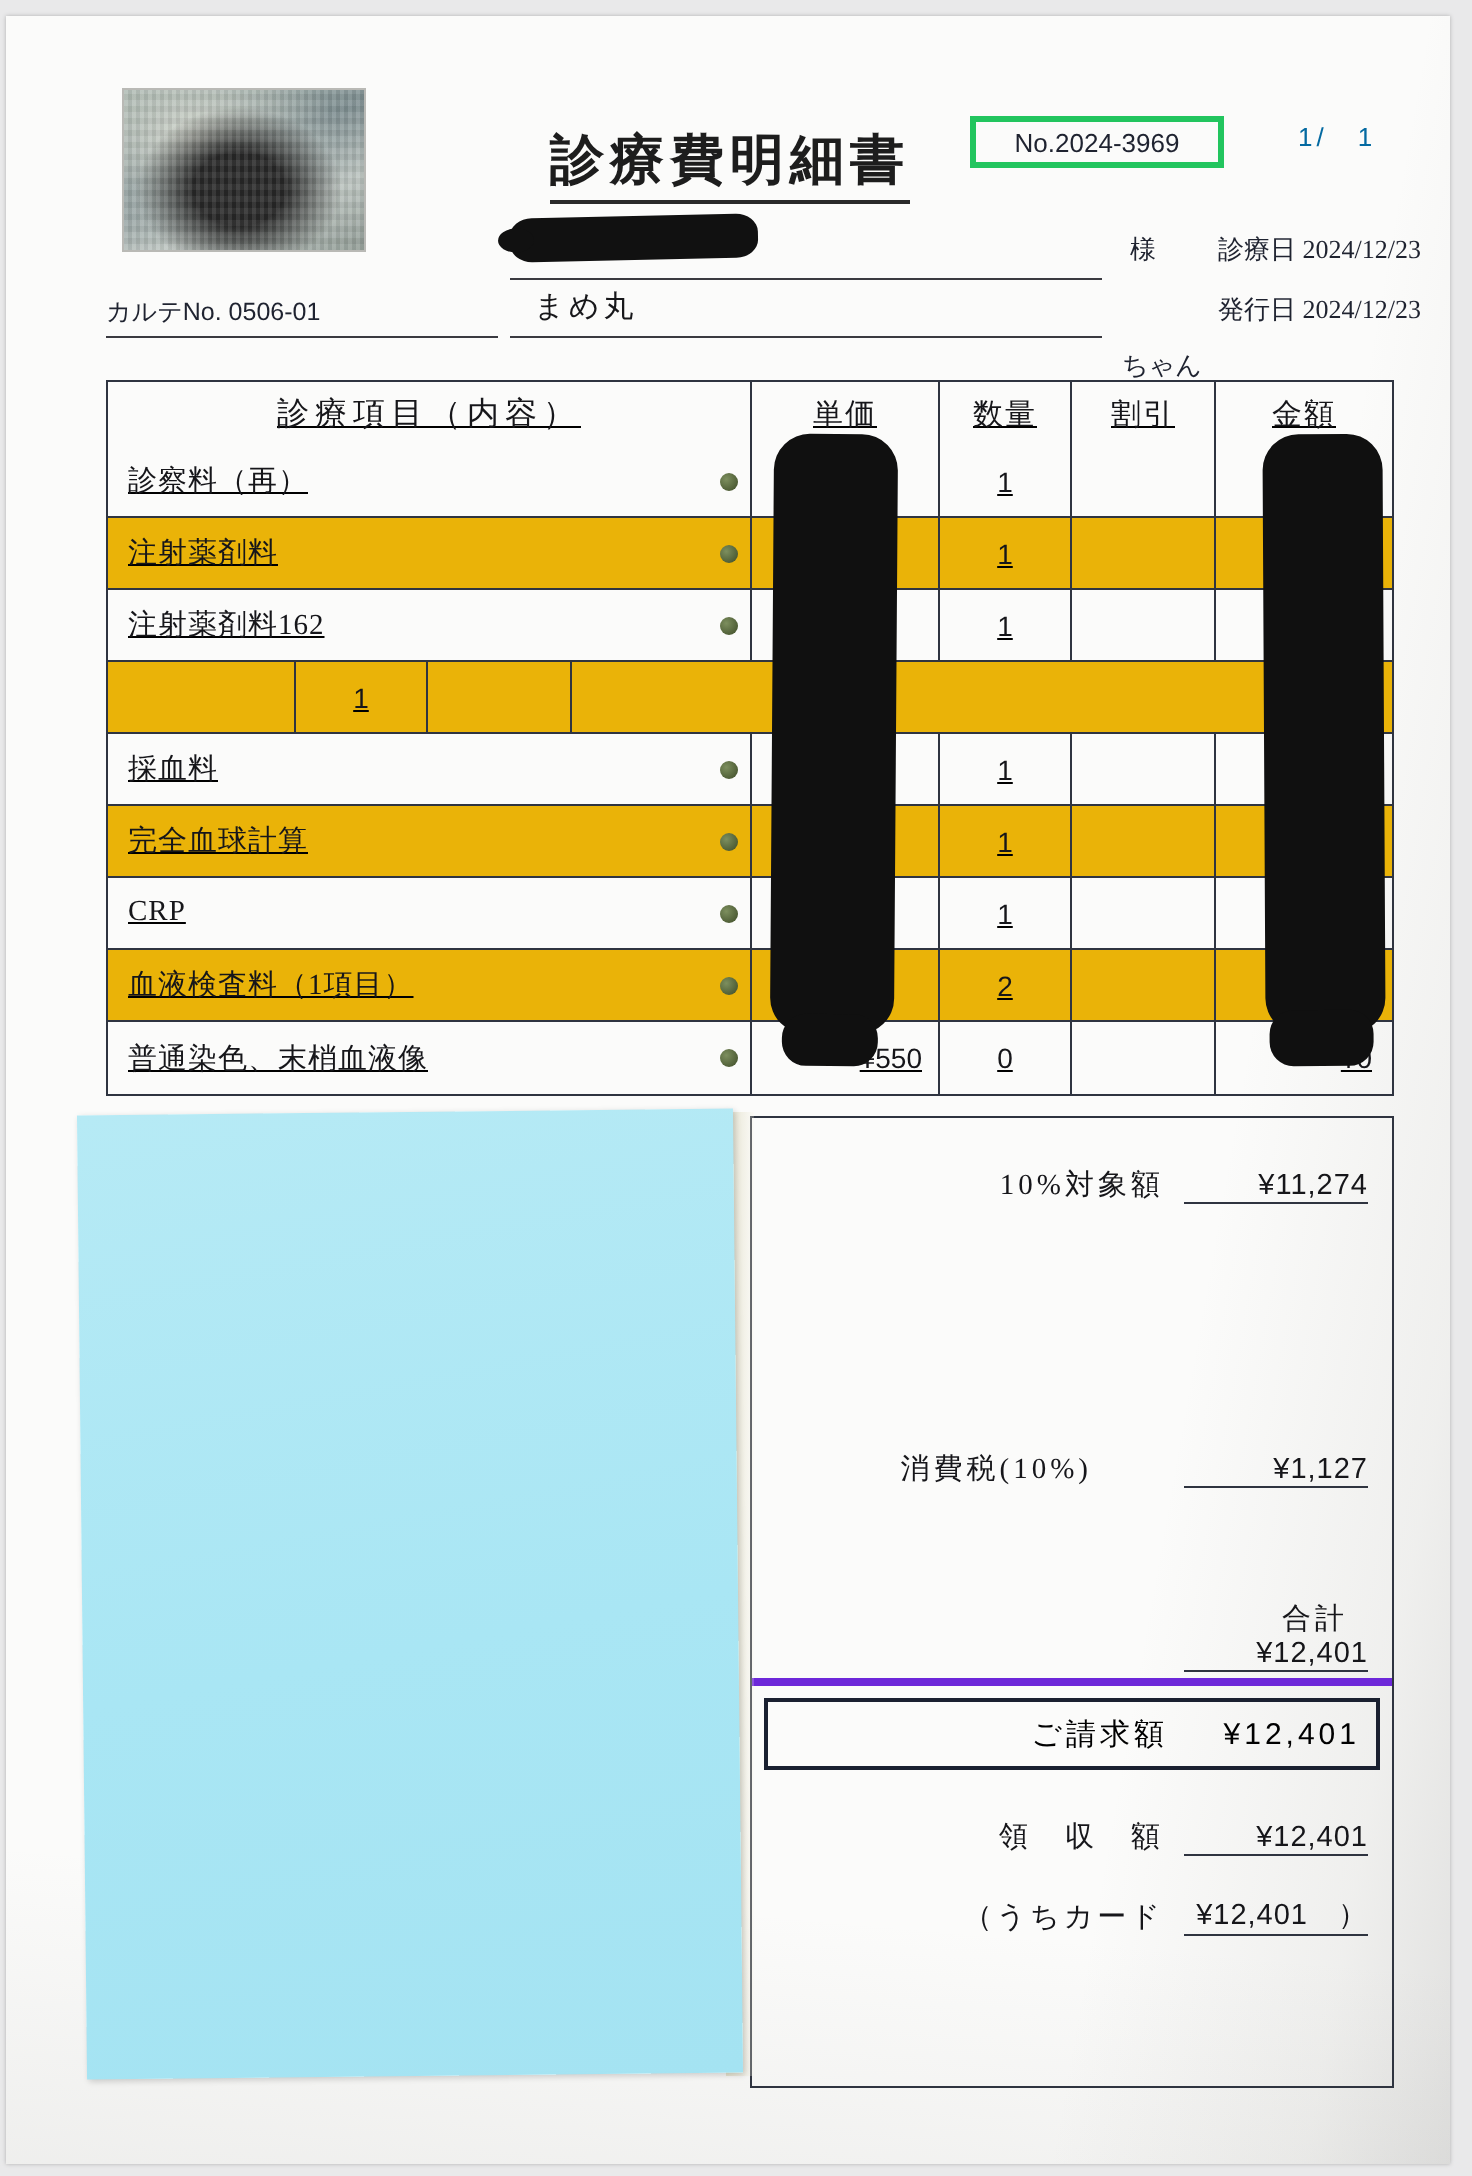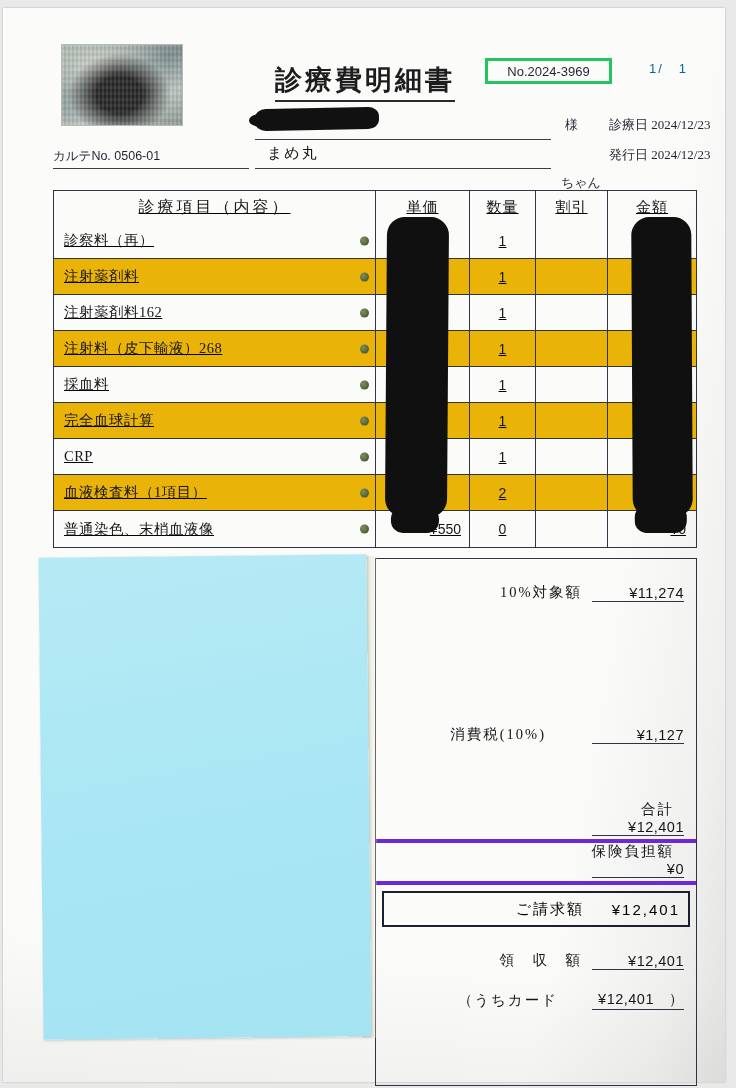--- a/index.html
+++ b/index.html
@@ -234,21 +234,21 @@
   #row-claim-wrap { height: 48px; display:flex; align-items:center; padding: 0 6px; }
   #claim-box {
     width: 100%; height: 36px;
     border: 2px solid #1a2030;
     display: flex; align-items: center; justify-content: flex-end;
     padding-right: 8px;
     font-size: 15px; letter-spacing: 2px;
   }
   #claim-box .val { border-bottom: none; min-width: 96px; text-align: right; font-family: "Liberation Sans", sans-serif; }
   #row-recv  { height: 40px; }
-  #row-card  { height: 40px; gap: 24px; }
+  #row-card  { height: 40px; }
   #row-tail  { height: 72px; }
 
   
   #blue-card {
     position: absolute;
     left: 38px; top: 548px;
     width: 328px; height: 482px;
     background: linear-gradient(170deg, #b6eaf5 0%, #a9e6f4 55%, #a4e3f2 100%);
     box-shadow: 1px 1px 3px rgba(0,0,0,.18);
     transform: rotate(-0.6deg);
@@ -356,24 +356,20 @@
           </div>
         <div class="c-disc">
             <span></span>
           </div>
         <div class="c-amt">
             <span></span>
           </div>
       </div>
 
       <div class="trow alt">
-        <div class="c-item">
-          <span class="label">注射料（皮下輸液）268</span>
-          <span class="bullet"></span>
-        </div>
         <div class="c-price">
             <span></span>
           </div>
         <div class="c-qty">
             <span>1</span>
           </div>
         <div class="c-disc">
             <span></span>
           </div>
         <div class="c-amt">
@@ -496,24 +492,20 @@
       <span class="val">¥1,127</span>
     </div>
 
     <div class="sumrow noline" id="row-gap2"></div>
 
     <div class="sumrow divider" id="row-total">
       <span class="lab">合計</span>
       <span class="val">¥12,401</span>
     </div>
 
-    <div class="sumrow divider" id="row-ins">
-      <span class="lab">保険負担額</span>
-      <span class="val">¥0</span>
-    </div>
 
     <div id="row-claim-wrap">
       <div id="claim-box">
         <span class="lab">ご請求額</span>
         <span class="val">¥12,401</span>
       </div>
     </div>
 
     <div class="sumrow" id="row-recv">
       <span class="lab">領　収　額</span>

